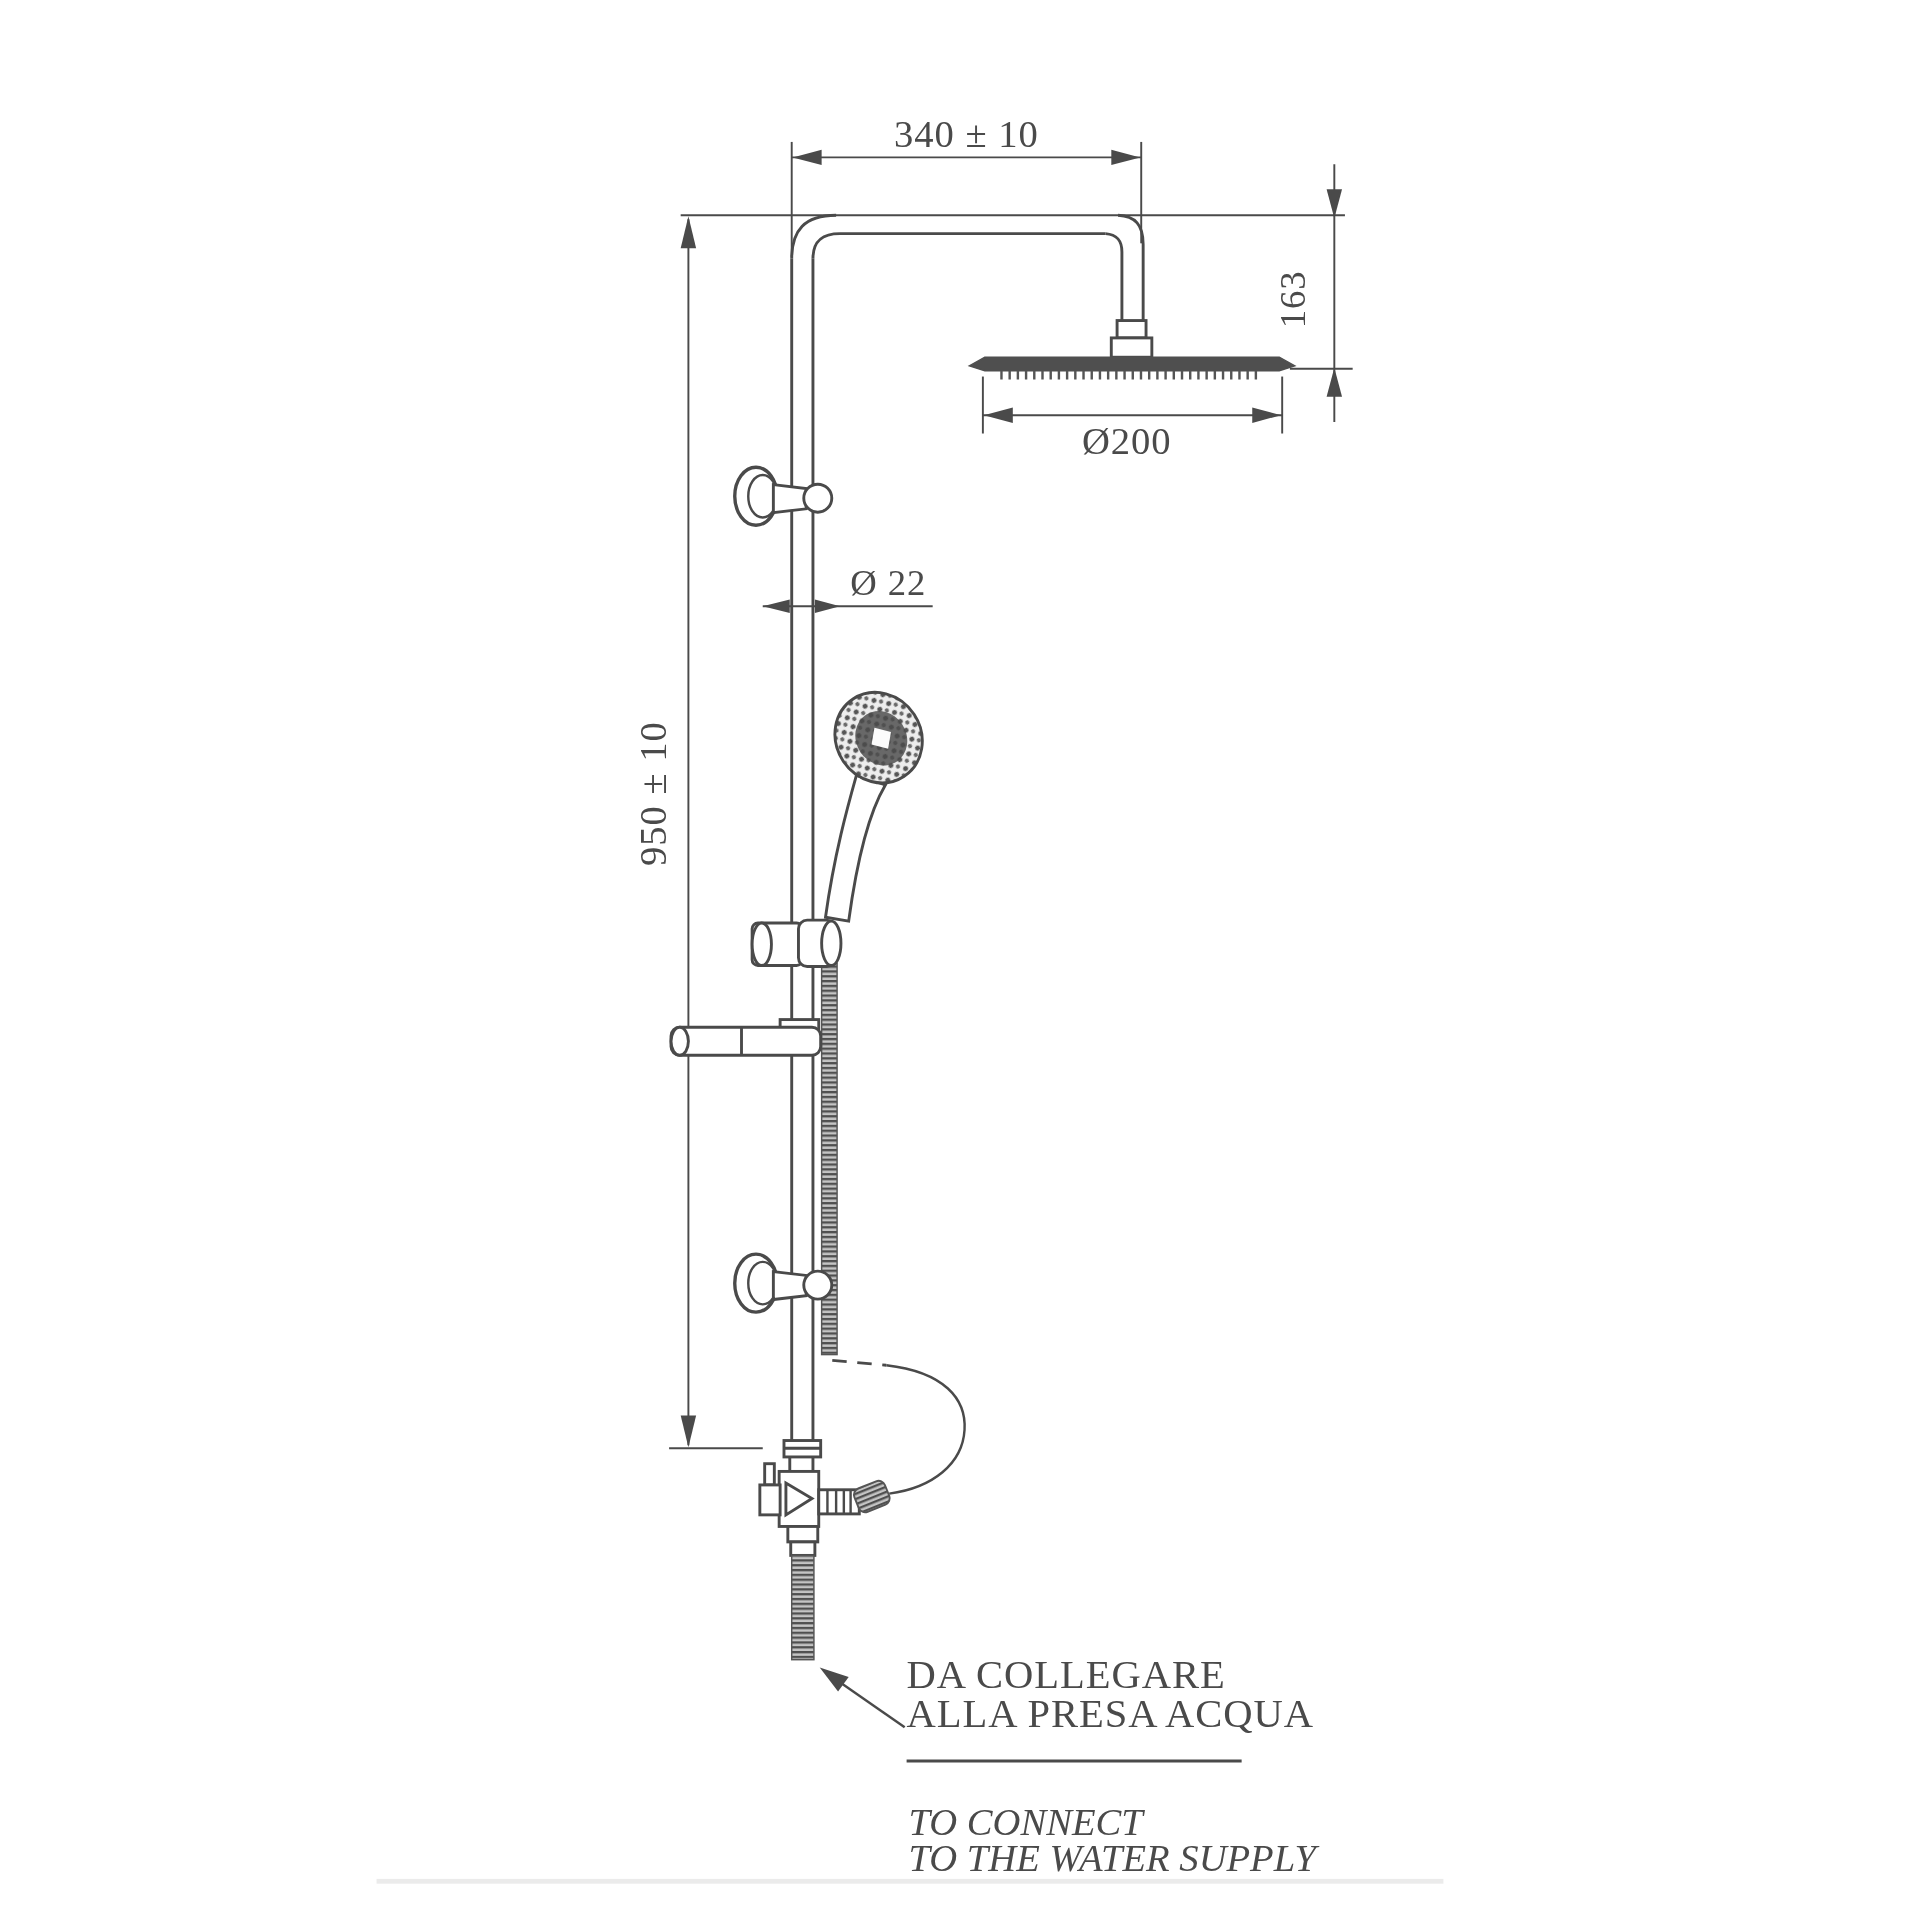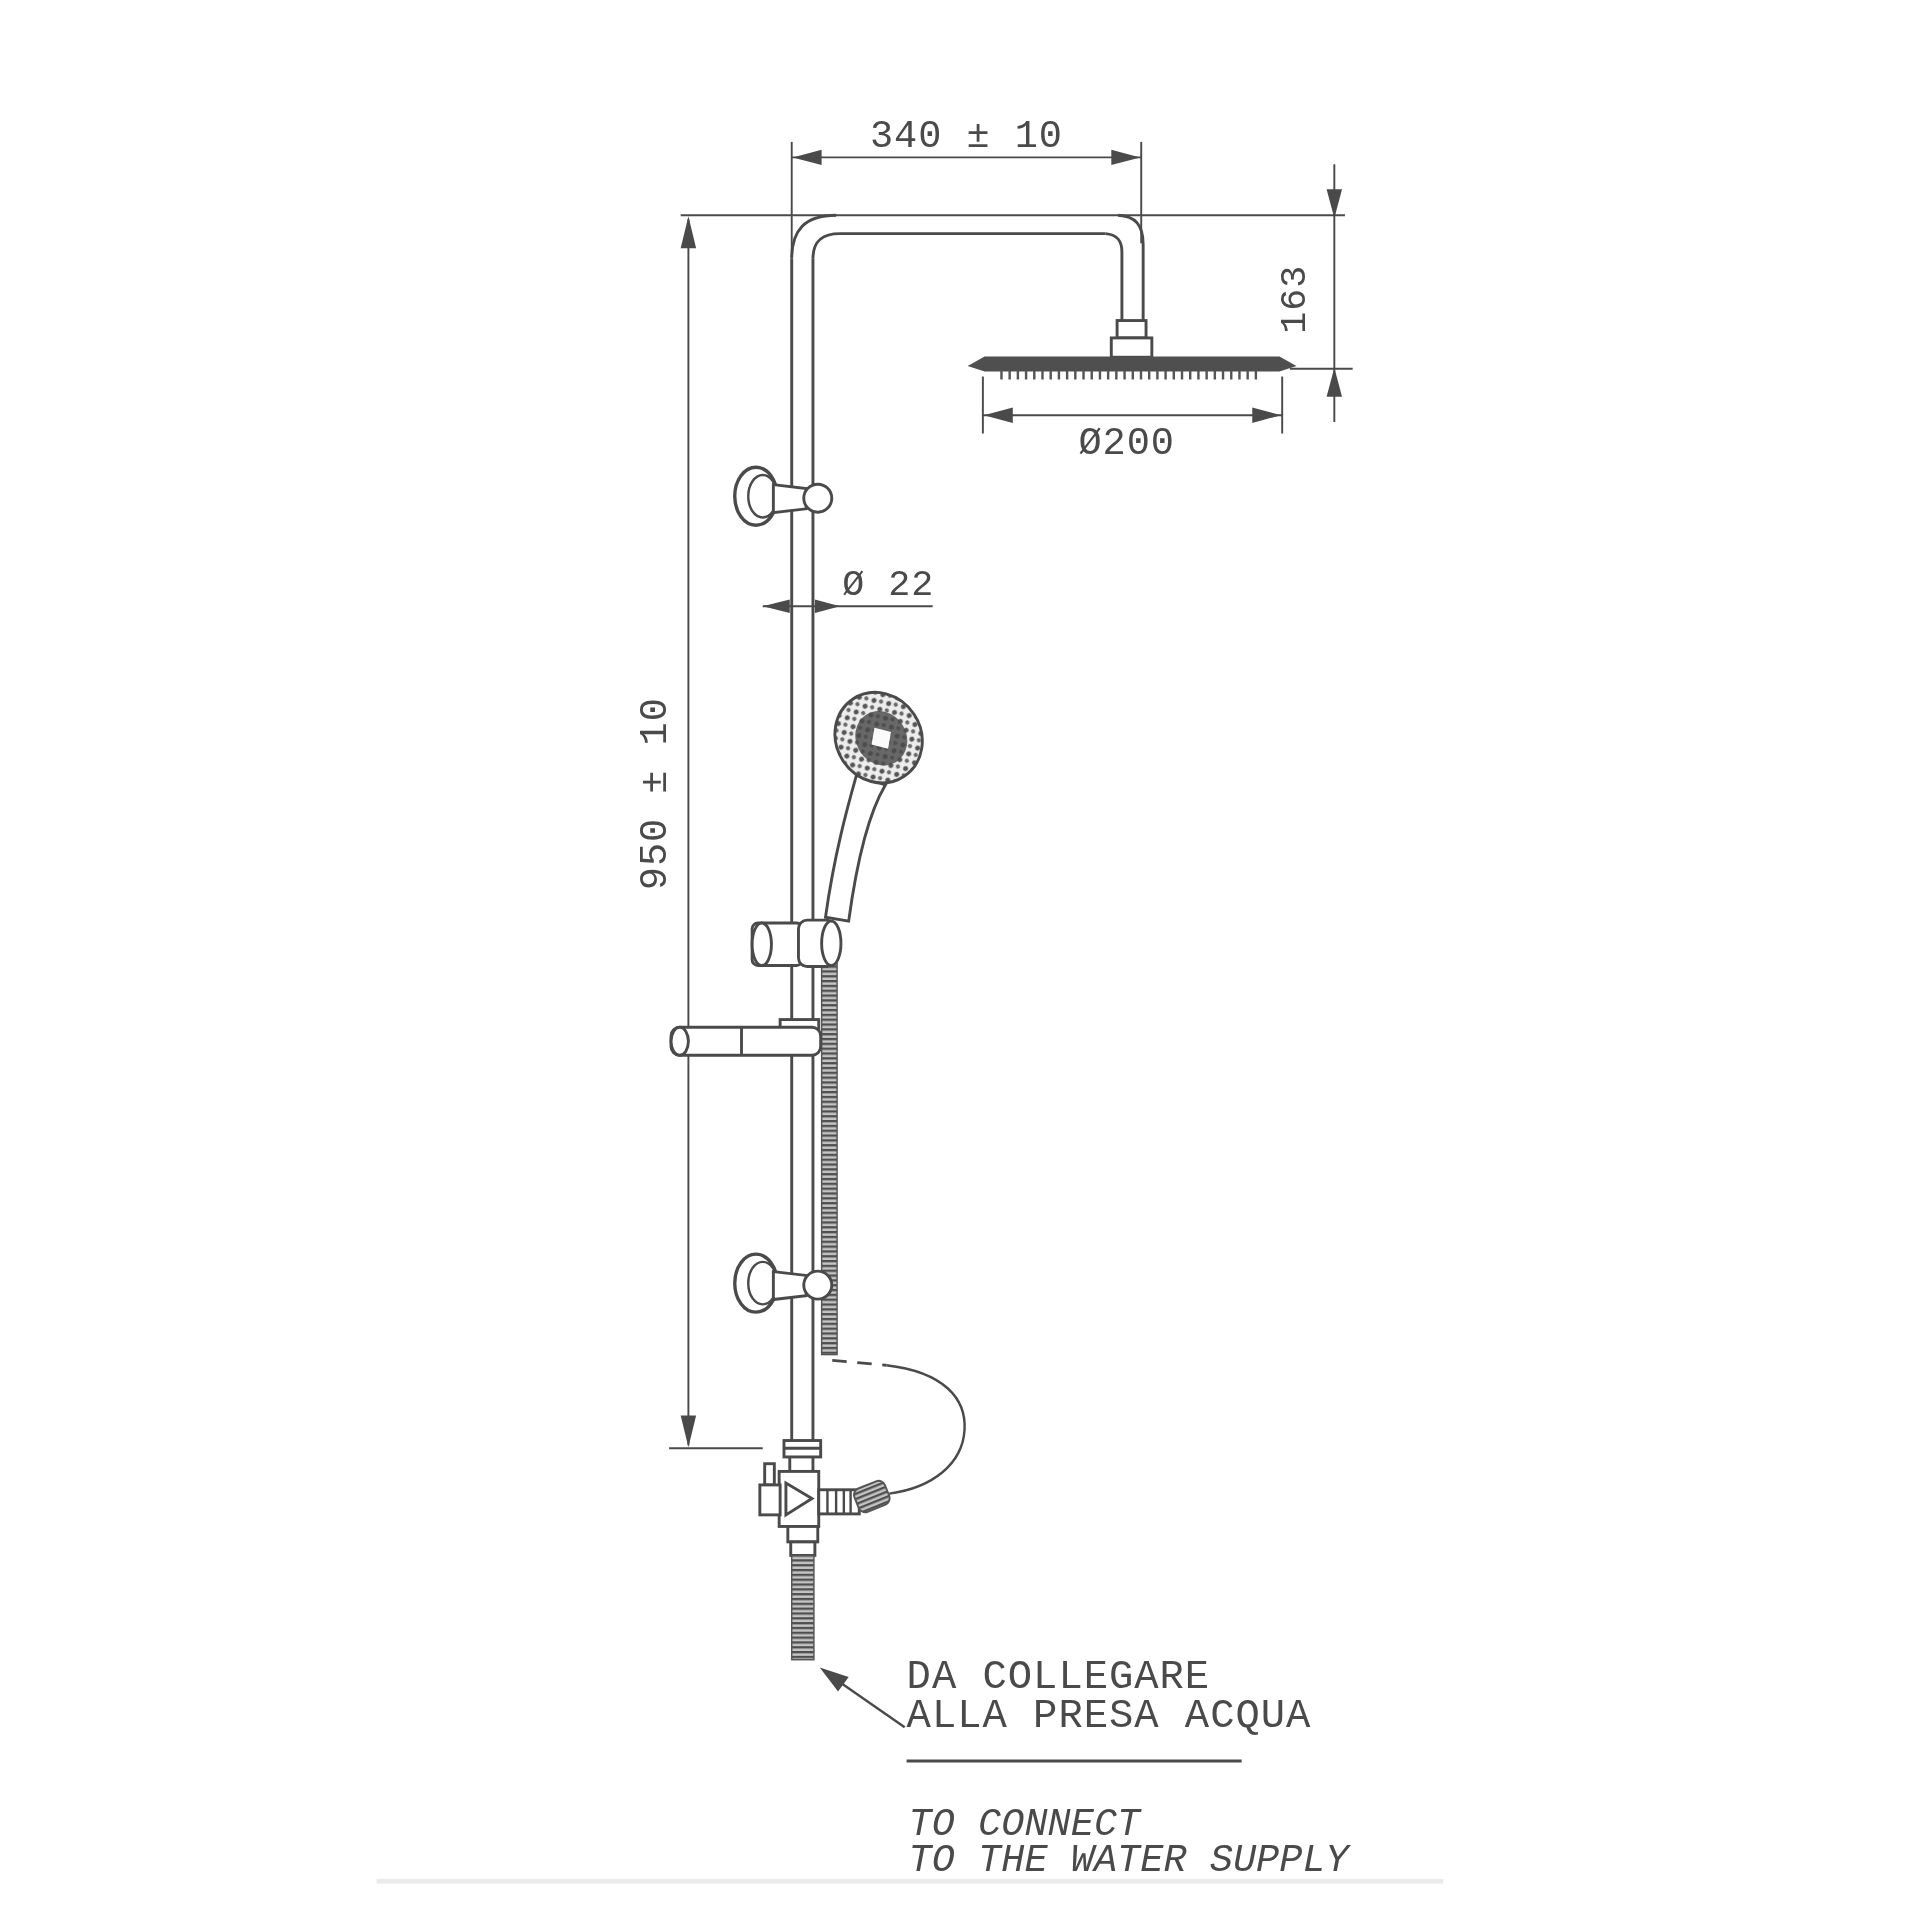--- a/index.html
+++ b/index.html
@@ -1,17 +1,17 @@
 <!DOCTYPE html>
 <html><head>
 <meta charset="utf-8">
 <style>
   html,body{margin:0;padding:0;background:#ffffff;}
   .stage{position:relative;width:1931px;height:1931px;background:#ffffff;overflow:hidden;
-         font-family:Liberation Mono, monospace;}
+         font-family:Liberation Serif, serif;}
   svg{position:absolute;left:0;top:0;}
   text{fill:#4a4a4a;}
   .dim-text{font-size:40px;letter-spacing:1px;}
   .dim-text-sm{font-size:38px;letter-spacing:1px;}
   .note-it{font-size:42px;letter-spacing:1px;fill:#4a4a4a;}
   .note-en{font-size:40px;font-style:italic;letter-spacing:0px;fill:#4a4a4a;}
 </style>
 </head>
 <body>
 

